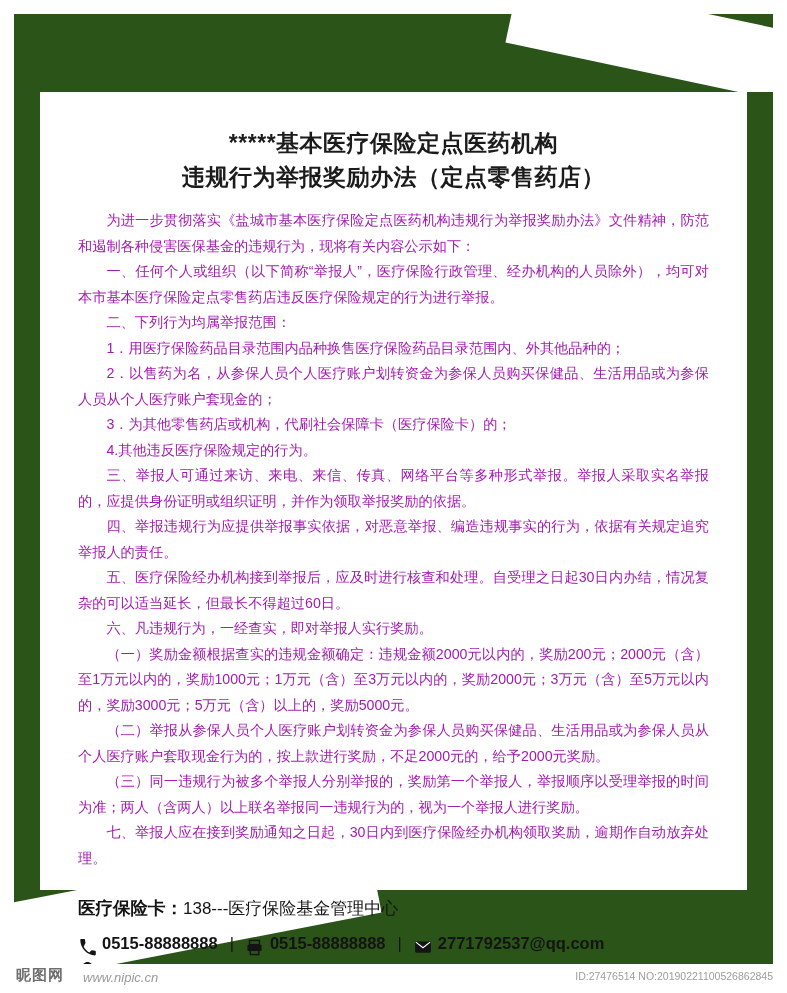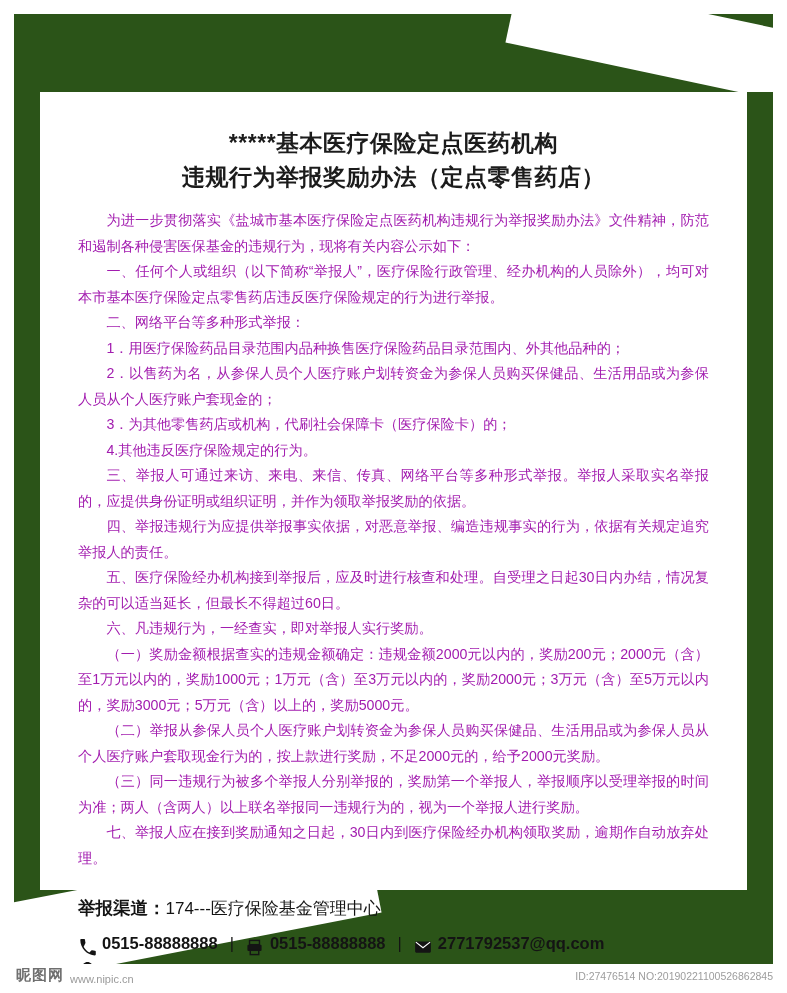--- a/index.html
+++ b/index.html
@@ -170,23 +170,24 @@
     align-items: flex-end;
     color: #8a8a8a;
   }
   .wm-logo {
     font-size: 15px;
     font-weight: bold;
     color: #6f6f6f;
     letter-spacing: 1px;
   }
   .wm-url {
-    font-size: 11px;
+    font-size: 13px;
     color: #9a9a9a;
-    margin-left: 6px;
+    margin-left: 19px;
+    font-style: italic;
   }
   .wm-right {
     position: absolute;
     right: 14px;
     top: 970px;
     font-size: 10.5px;
     color: #9d9d9d;
   }
 </style>
 </head>
@@ -202,38 +203,38 @@
   <div class="content">
 
     <div class="title">
       <span>*****基本医疗保险定点医药机构</span>
       <span class="line2">违规行为举报奖励办法（定点零售药店）</span>
     </div>
 
     <div class="body-text">
       <p>为进一步贯彻落实《盐城市基本医疗保险定点医药机构违规行为举报奖励办法》文件精神，防范和遏制各种侵害医保基金的违规行为，现将有关内容公示如下：</p>
       <p>一、任何个人或组织（以下简称“举报人”，医疗保险行政管理、经办机构的人员除外），均可对本市基本医疗保险定点零售药店违反医疗保险规定的行为进行举报。</p>
-      <p>二、网络平台等多种形式举报：</p>
+      <p>二、下列行为均属举报范围：</p>
       <p>1．用医疗保险药品目录范围内品种换售医疗保险药品目录范围内、外其他品种的；</p>
       <p>2．以售药为名，从参保人员个人医疗账户划转资金为参保人员购买保健品、生活用品或为参保人员从个人医疗账户套现金的；</p>
       <p>3．为其他零售药店或机构，代刷社会保障卡（医疗保险卡）的；</p>
       <p>4.其他违反医疗保险规定的行为。</p>
       <p>三、举报人可通过来访、来电、来信、传真、网络平台等多种形式举报。举报人采取实名举报的，应提供身份证明或组织证明，并作为领取举报奖励的依据。</p>
       <p>四、举报违规行为应提供举报事实依据，对恶意举报、编造违规事实的行为，依据有关规定追究举报人的责任。</p>
       <p>五、医疗保险经办机构接到举报后，应及时进行核查和处理。自受理之日起30日内办结，情况复杂的可以适当延长，但最长不得超过60日。</p>
       <p>六、凡违规行为，一经查实，即对举报人实行奖励。</p>
       <p>（一）奖励金额根据查实的违规金额确定：违规金额2000元以内的，奖励200元；2000元（含）至1万元以内的，奖励1000元；1万元（含）至3万元以内的，奖励2000元；3万元（含）至5万元以内的，奖励3000元；5万元（含）以上的，奖励5000元。</p>
       <p>（二）举报从参保人员个人医疗账户划转资金为参保人员购买保健品、生活用品或为参保人员从个人医疗账户套取现金行为的，按上款进行奖励，不足2000元的，给予2000元奖励。</p>
       <p>（三）同一违规行为被多个举报人分别举报的，奖励第一个举报人，举报顺序以受理举报的时间为准；两人（含两人）以上联名举报同一违规行为的，视为一个举报人进行奖励。</p>
       <p>七、举报人应在接到奖励通知之日起，30日内到医疗保险经办机构领取奖励，逾期作自动放弃处理。</p>
     </div>
 
     <div class="contact">
       <div class="contact-line1">
-        <span class="label">举报渠道：</span><span>174---医疗保险基金管理中心</span>
+        <span class="label">医疗保险卡：</span><span>138---医疗保险基金管理中心</span>
       </div>
 
       <div class="contact-row">
         <span class="ic">
           <svg width="17" height="17" viewBox="0 0 24 24">
               <path fill="#141414" d="M6.6 10.8c1.8 3.5 4.6 6.3 8.1 8.1l2.7-2.7c.4-.4.9-.5 1.3-.3 1.2.4 2.5.6 3.8.6.7 0 1.2.5 1.2 1.2V22c0 .7-.5 1.2-1.2 1.2C11.7 23.2 1.8 13.3 1.8 1.2 1.8.5 2.3 0 3 0h4.3c.7 0 1.2.5 1.2 1.2 0 1.3.2 2.6.6 3.8.1.4 0 .9-.3 1.3L6.6 10.8z"></path>
             </svg>
         </span>
         <span>0515-88888888</span>
         <span class="sep">|</span>

